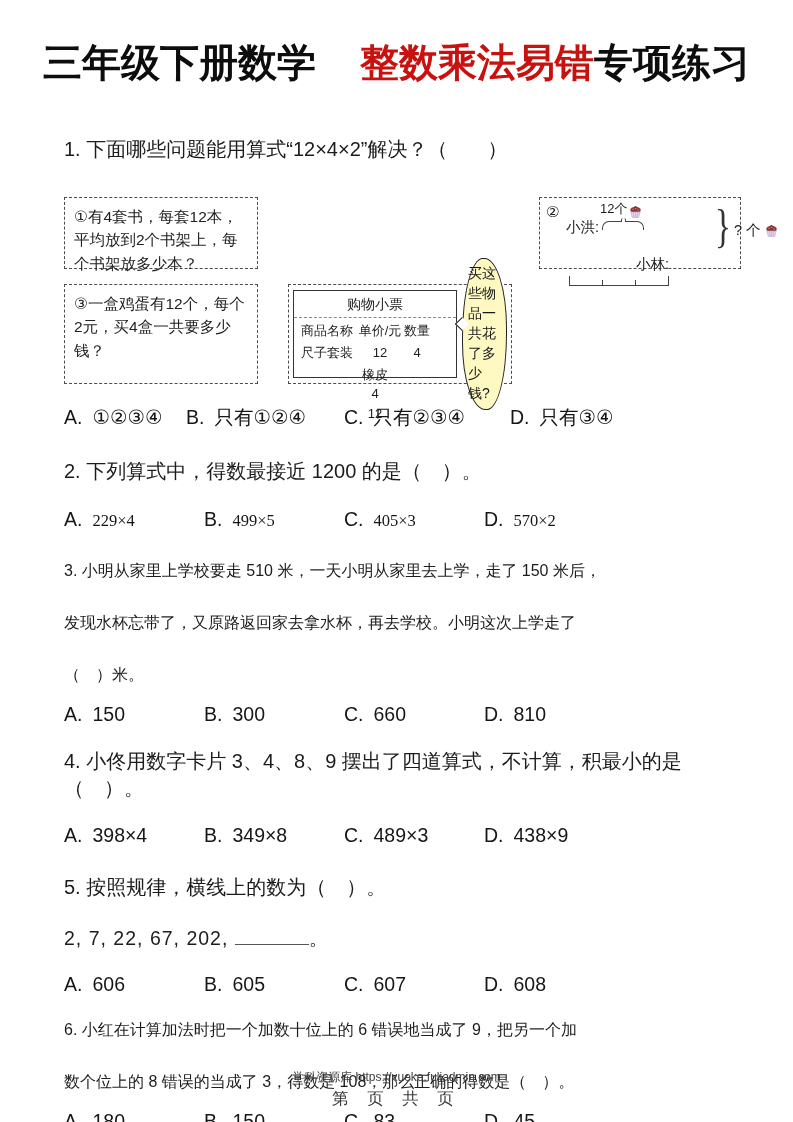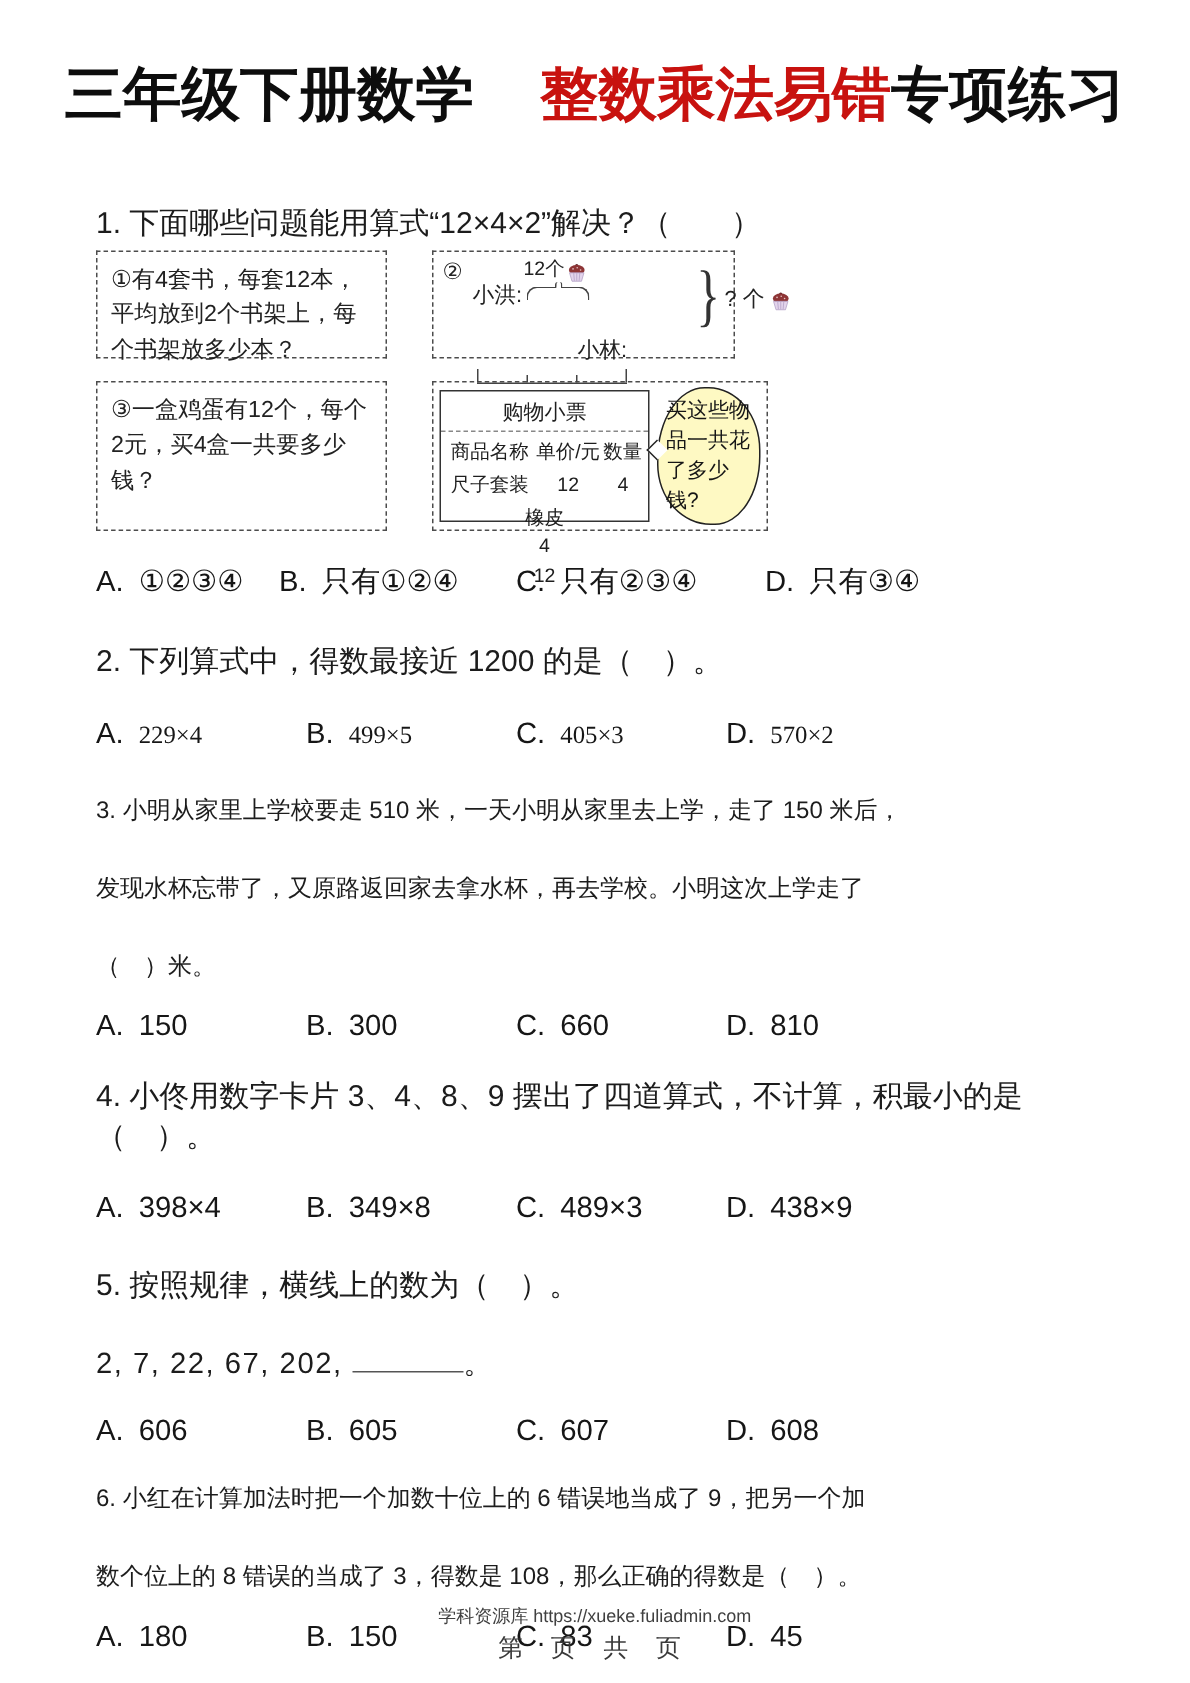--- a/index.html
+++ b/index.html
@@ -21,21 +21,21 @@
   
   .content { padding:0 52px 0 64px; }
 
   .stem { font-size:20px; line-height:1.35; color:#1c1c1c; }
   .stem-block { font-size:16px; line-height:52px; color:#1c1c1c; }
 
   .q1-stem { margin-top:46px; }
 
   
   .boxrow { display:flex; gap:30px; }
-  .row1 { margin-top:4px; }
+  .row1 { margin-top:34px;justify-content:space-between; }
   .row2 { margin-top:15px; }
   .dbox {
     border:1.6px dashed #4c4c4c; padding:7px 9px;
     font-size:15.5px; line-height:1.5; color:#222;
   }
   .b1 { width:194px; height:72px; }
   .b3 { width:194px; height:100px; }
   .b2 { width:202px; height:72px; position:relative; padding:3px 5px; }
   .b4 { width:224px; height:100px; display:flex; align-items:center; gap:3px; padding:5px 4px; }
 
@@ -61,21 +61,21 @@
   .ruler i:nth-child(4){ right:0; height:9px; }
   .big-brace {
     position:absolute; left:146px; top:4px;
     font-family:"Liberation Serif","DejaVu Serif",serif;
     font-size:46px; font-weight:300; color:#333;
     transform:scaleX(.72); line-height:1;
   }
   .cmp-result { position:absolute; left:168px; top:20px; display:flex; align-items:center; gap:3px; font-size:14.5px; white-space:nowrap; }
 
   
-  .receipt { border:1.5px solid #333; width:140px; font-size:13px; color:#1e1e1e; flex-shrink:0; align-self:stretch; display:flex; flex-direction:column; }
+  .receipt { border:1.5px solid #333; width:164px; font-size:13px; color:#1e1e1e; flex-shrink:0; align-self:stretch; display:flex; flex-direction:column; }
   .receipt-title { text-align:center; font-size:14px; padding:3px 0 2px; border-bottom:1.5px dashed #888; }
   .r-row { display:flex; padding:2.5px 3px 0; flex:1; align-items:center; }
   .r-c1 { width:60px; text-align:center; }
   .r-c2 { width:46px; text-align:center; }
   .r-c3 { width:28px; text-align:center; }
   .bubble {
     position:relative; width:74px; margin-left:2px;
     border:1.5px solid #222; border-radius:46% 50% 44% 52% / 52% 46% 50% 44%;
     padding:5px 3px 5px 5px; font-size:14px; line-height:1.42; color:#161616;
     background:#fef9c3;

